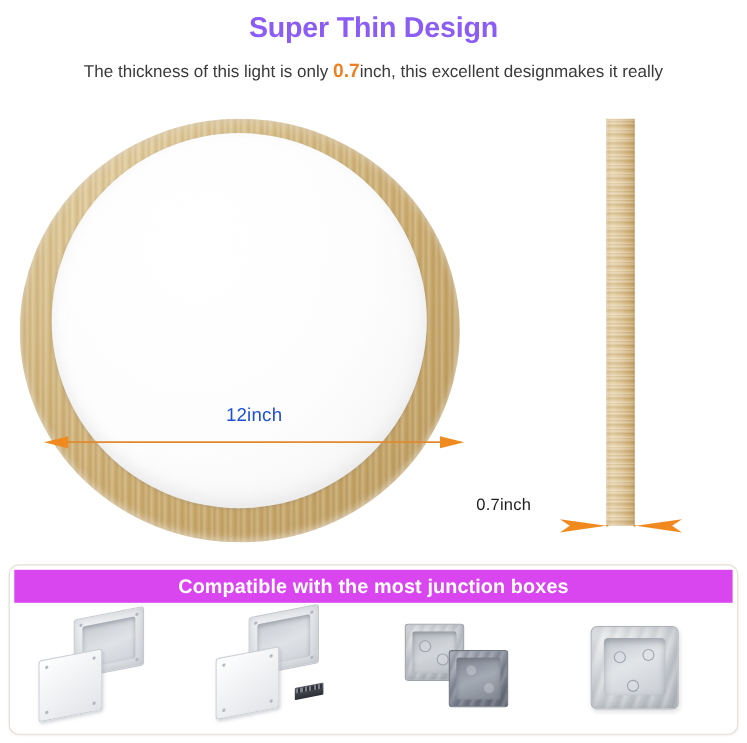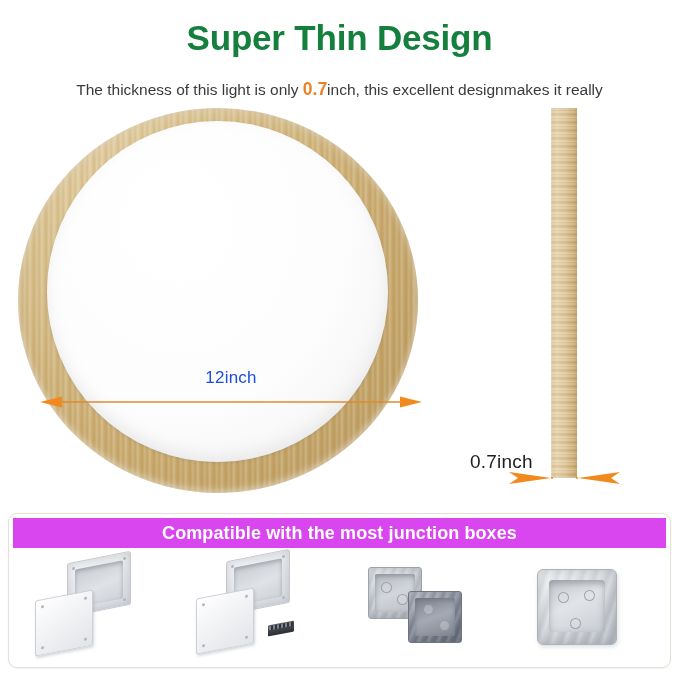--- a/index.html
+++ b/index.html
@@ -18,33 +18,33 @@
 
   
   #header {
     position: absolute;
     left: 0;
     top: 0;
     width: 679px;
     text-align: center;
   }
   #title {
-    font-size: 35px;
+    font-size: 26px;
     font-weight: bold;
-    color: #15803d;
+    color: #8b5cf6;
     letter-spacing: -0.2px;
     line-height: 40px;
     margin: 0;
-    padding-top: 18px;
+    padding-top: 5px;
   }
   #subtitle {
     font-size: 15.5px;
     color: #3a3a3a;
     line-height: 23px;
-    margin: 16px;
+    margin: 4px;
     padding: 4px 60px 0 60px;
   }
   #subtitle .hl {
     color: #ED8024;
     font-weight: bold;
     font-size: 17.5px;
   }
 
   
   #lamp-wrap {
@@ -126,23 +126,23 @@
         rgba(255,255,255,0.28) 6px,
         rgba(130,95,45,0.08) 8px),
       linear-gradient(90deg, #d9bf90 0%, #e6d2a8 22%, #dcc396 55%, #cdae74 82%, #c4a468 100%);
     box-shadow: inset -1px 0 3px rgba(150,115,60,0.30),
                 inset 1px 0 2px rgba(255,255,255,0.45);
   }
 
   
   #dim07-label {
     position: absolute;
-    left: 470px;
+    left: 433px;
     top: 451px;
-    font-size: 19px;
+    font-size: 15px;
     color: #1e1e1e;
     letter-spacing: 0.2px;
     text-align: center;
   }
   #dim07 {
     position: absolute;
     left: 508px;
     top: 470px;
     width: 113px;
     height: 16px;

